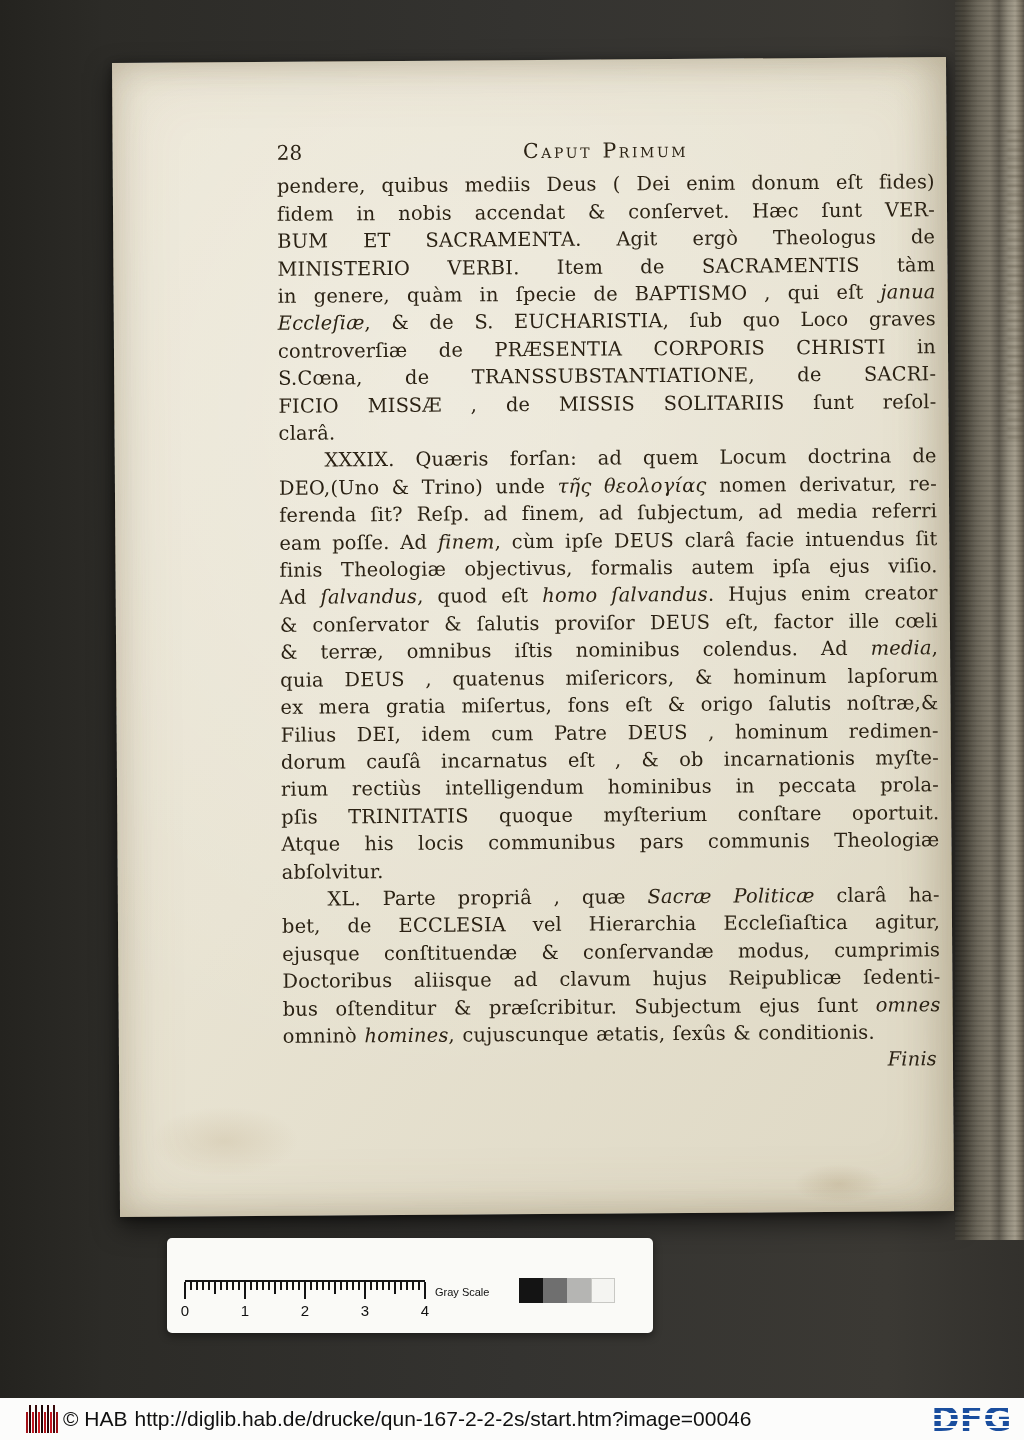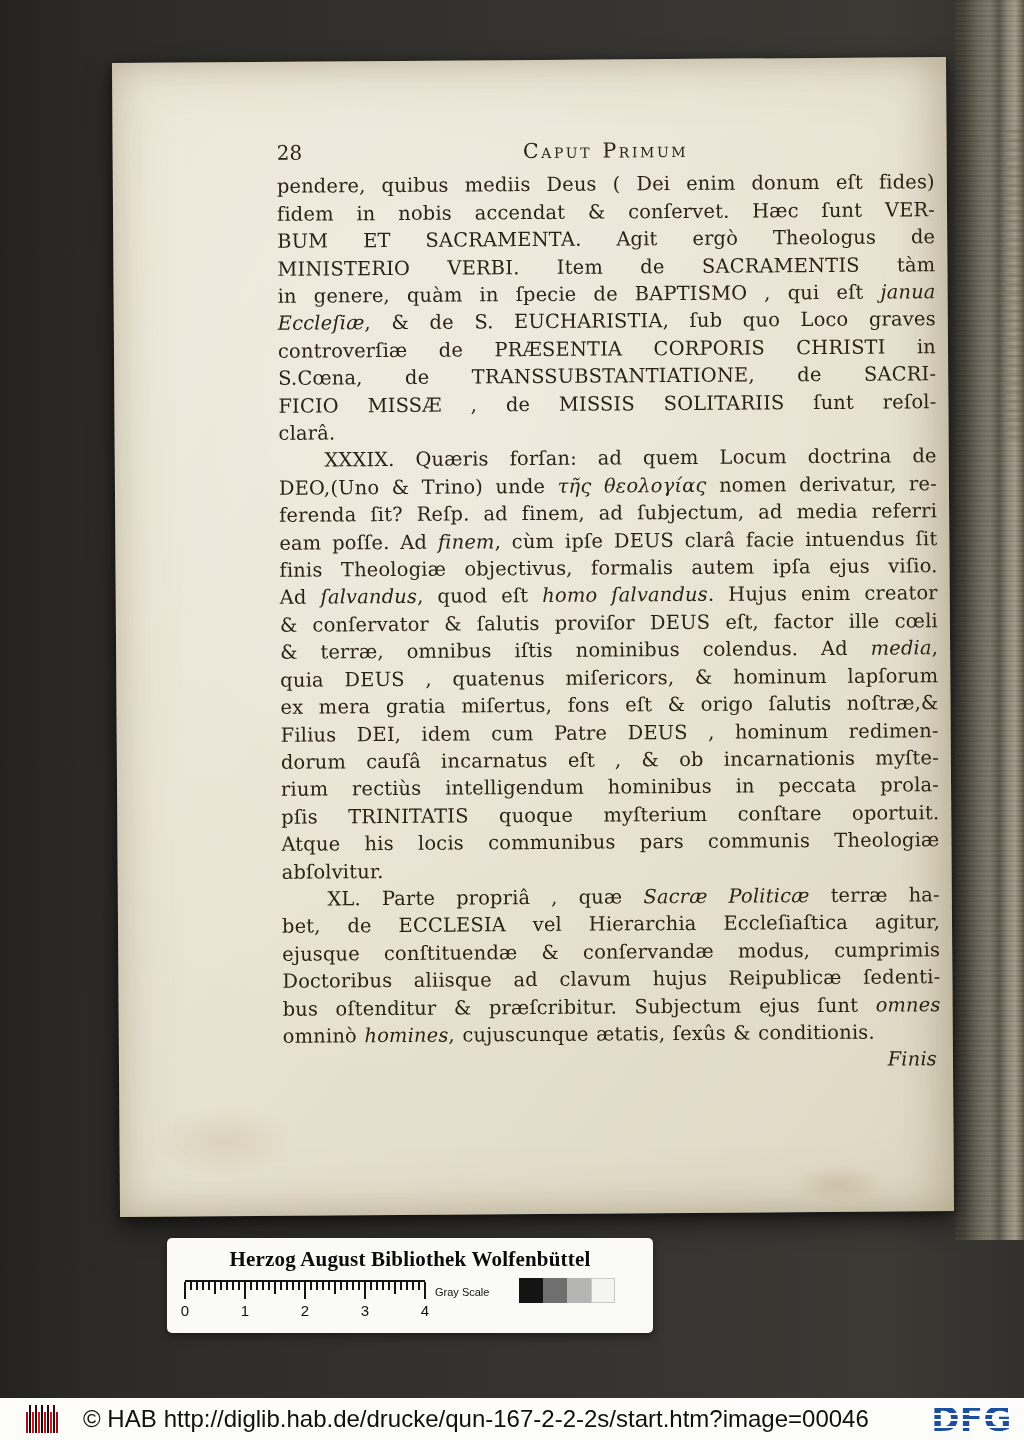--- a/index.html
+++ b/index.html
@@ -53,22 +53,22 @@
     font-size:11px;color:#111;}
   .swatches{position:absolute;left:352px;top:40px;display:flex;}
   .swatch{width:24px;height:25px;}
   .swatch.white{box-shadow:inset 0 0 0 1px #c8c8c4;}
 
   .footer{position:absolute;left:0;top:1398px;width:1024px;height:42px;background:#fcfcfb;
     display:flex;align-items:center;}
   .barcode{margin-left:26px;display:flex;align-items:flex-end;height:28px;}
   .barcode span{display:block;width:2px;margin-right:1px;height:100%;}
   .barcode span:nth-child(odd){height:76%;}
-  .footer-text{margin-left:24px;font-family:"Liberation Sans","DejaVu Sans",sans-serif;
-    font-size:24px;color:#101010;white-space:nowrap;}
+  .footer-text{margin-left:4px;font-family:"Liberation Sans","DejaVu Sans",sans-serif;
+    font-size:21px;color:#101010;white-space:nowrap;}
   .footer-text .cp{margin-right:7px;}
   .dfg{margin-left:auto;margin-right:12px;font-family:"DejaVu Sans","Liberation Sans",sans-serif;
     font-weight:800;font-size:34px;letter-spacing:.5px;color:var(--dfg_blue,#1a4e9e);line-height:1;}
   @supports (-webkit-background-clip:text){
     .dfg{background:repeating-linear-gradient(180deg,var(--dfg_blue,#1a4e9e) 0 4.5px,#fcfcfb 4.5px 6.5px);
       -webkit-background-clip:text;background-clip:text;color:transparent;}
   }
 </style>
 </head>
 <body>
@@ -105,33 +105,32 @@
           <div class="line"><span>&amp; conſervator &amp; ſalutis proviſor DEUS eſt, factor ille cœli</span></div>
           <div class="line"><span>&amp; terræ, omnibus iſtis nominibus colendus. Ad </span><span class="it">media</span><span>,</span></div>
           <div class="line"><span>quia DEUS , quatenus miſericors, &amp; hominum lapſorum</span></div>
           <div class="line"><span>ex mera gratia miſertus, fons eſt &amp; origo ſalutis noſtræ,&amp;</span></div>
           <div class="line"><span>Filius DEI, idem cum Patre DEUS , hominum redimen-</span></div>
           <div class="line"><span>dorum cauſâ incarnatus eſt , &amp; ob incarnationis myſte-</span></div>
           <div class="line"><span>rium rectiùs intelligendum hominibus in peccata prola-</span></div>
           <div class="line"><span>pſis TRINITATIS quoque myſterium conſtare oportuit.</span></div>
           <div class="line"><span>Atque his locis communibus pars communis Theologiæ</span></div>
           <div class="line last"><span>abſolvitur.</span></div>
-          <div class="line indent"><span>XL. Parte propriâ , quæ </span><span class="it">Sacræ Politicæ</span><span> terræ ha-</span></div>
+          <div class="line indent"><span>XL. Parte propriâ , quæ </span><span class="it">Sacræ Politicæ</span><span> clarâ ha-</span></div>
           <div class="line"><span>bet, de ECCLESIA vel Hierarchia Eccleſiaſtica agitur,</span></div>
           <div class="line"><span>ejusque conſtituendæ &amp; conſervandæ modus, cumprimis</span></div>
           <div class="line"><span>Doctoribus aliisque ad clavum hujus Reipublicæ ſedenti-</span></div>
           <div class="line"><span>bus oſtenditur &amp; præſcribitur. Subjectum ejus ſunt </span><span class="it">omnes</span></div>
           <div class="line last"><span>omninò </span><span class="it">homines</span><span>, cujuscunque ætatis, ſexûs &amp; conditionis.</span></div>
         </div>
       <div class="finis-row">Finis</div>
     </div>
   </div>
 
   <div class="ruler-card">
-    <div class="ruler-title">Herzog August Bibliothek Wolfenbüttel</div>
     <div class="ticks-wrap" id="ticksWrap">
         <span class="tick t10" style="left: 0%;"></span>
         <span class="tick" style="left: 2.5%;"></span>
         <span class="tick" style="left: 5%;"></span>
         <span class="tick" style="left: 7.5%;"></span>
         <span class="tick" style="left: 10%;"></span>
         <span class="tick t5" style="left: 12.5%;"></span>
         <span class="tick" style="left: 15%;"></span>
         <span class="tick" style="left: 17.5%;"></span>
         <span class="tick" style="left: 20%;"></span>

